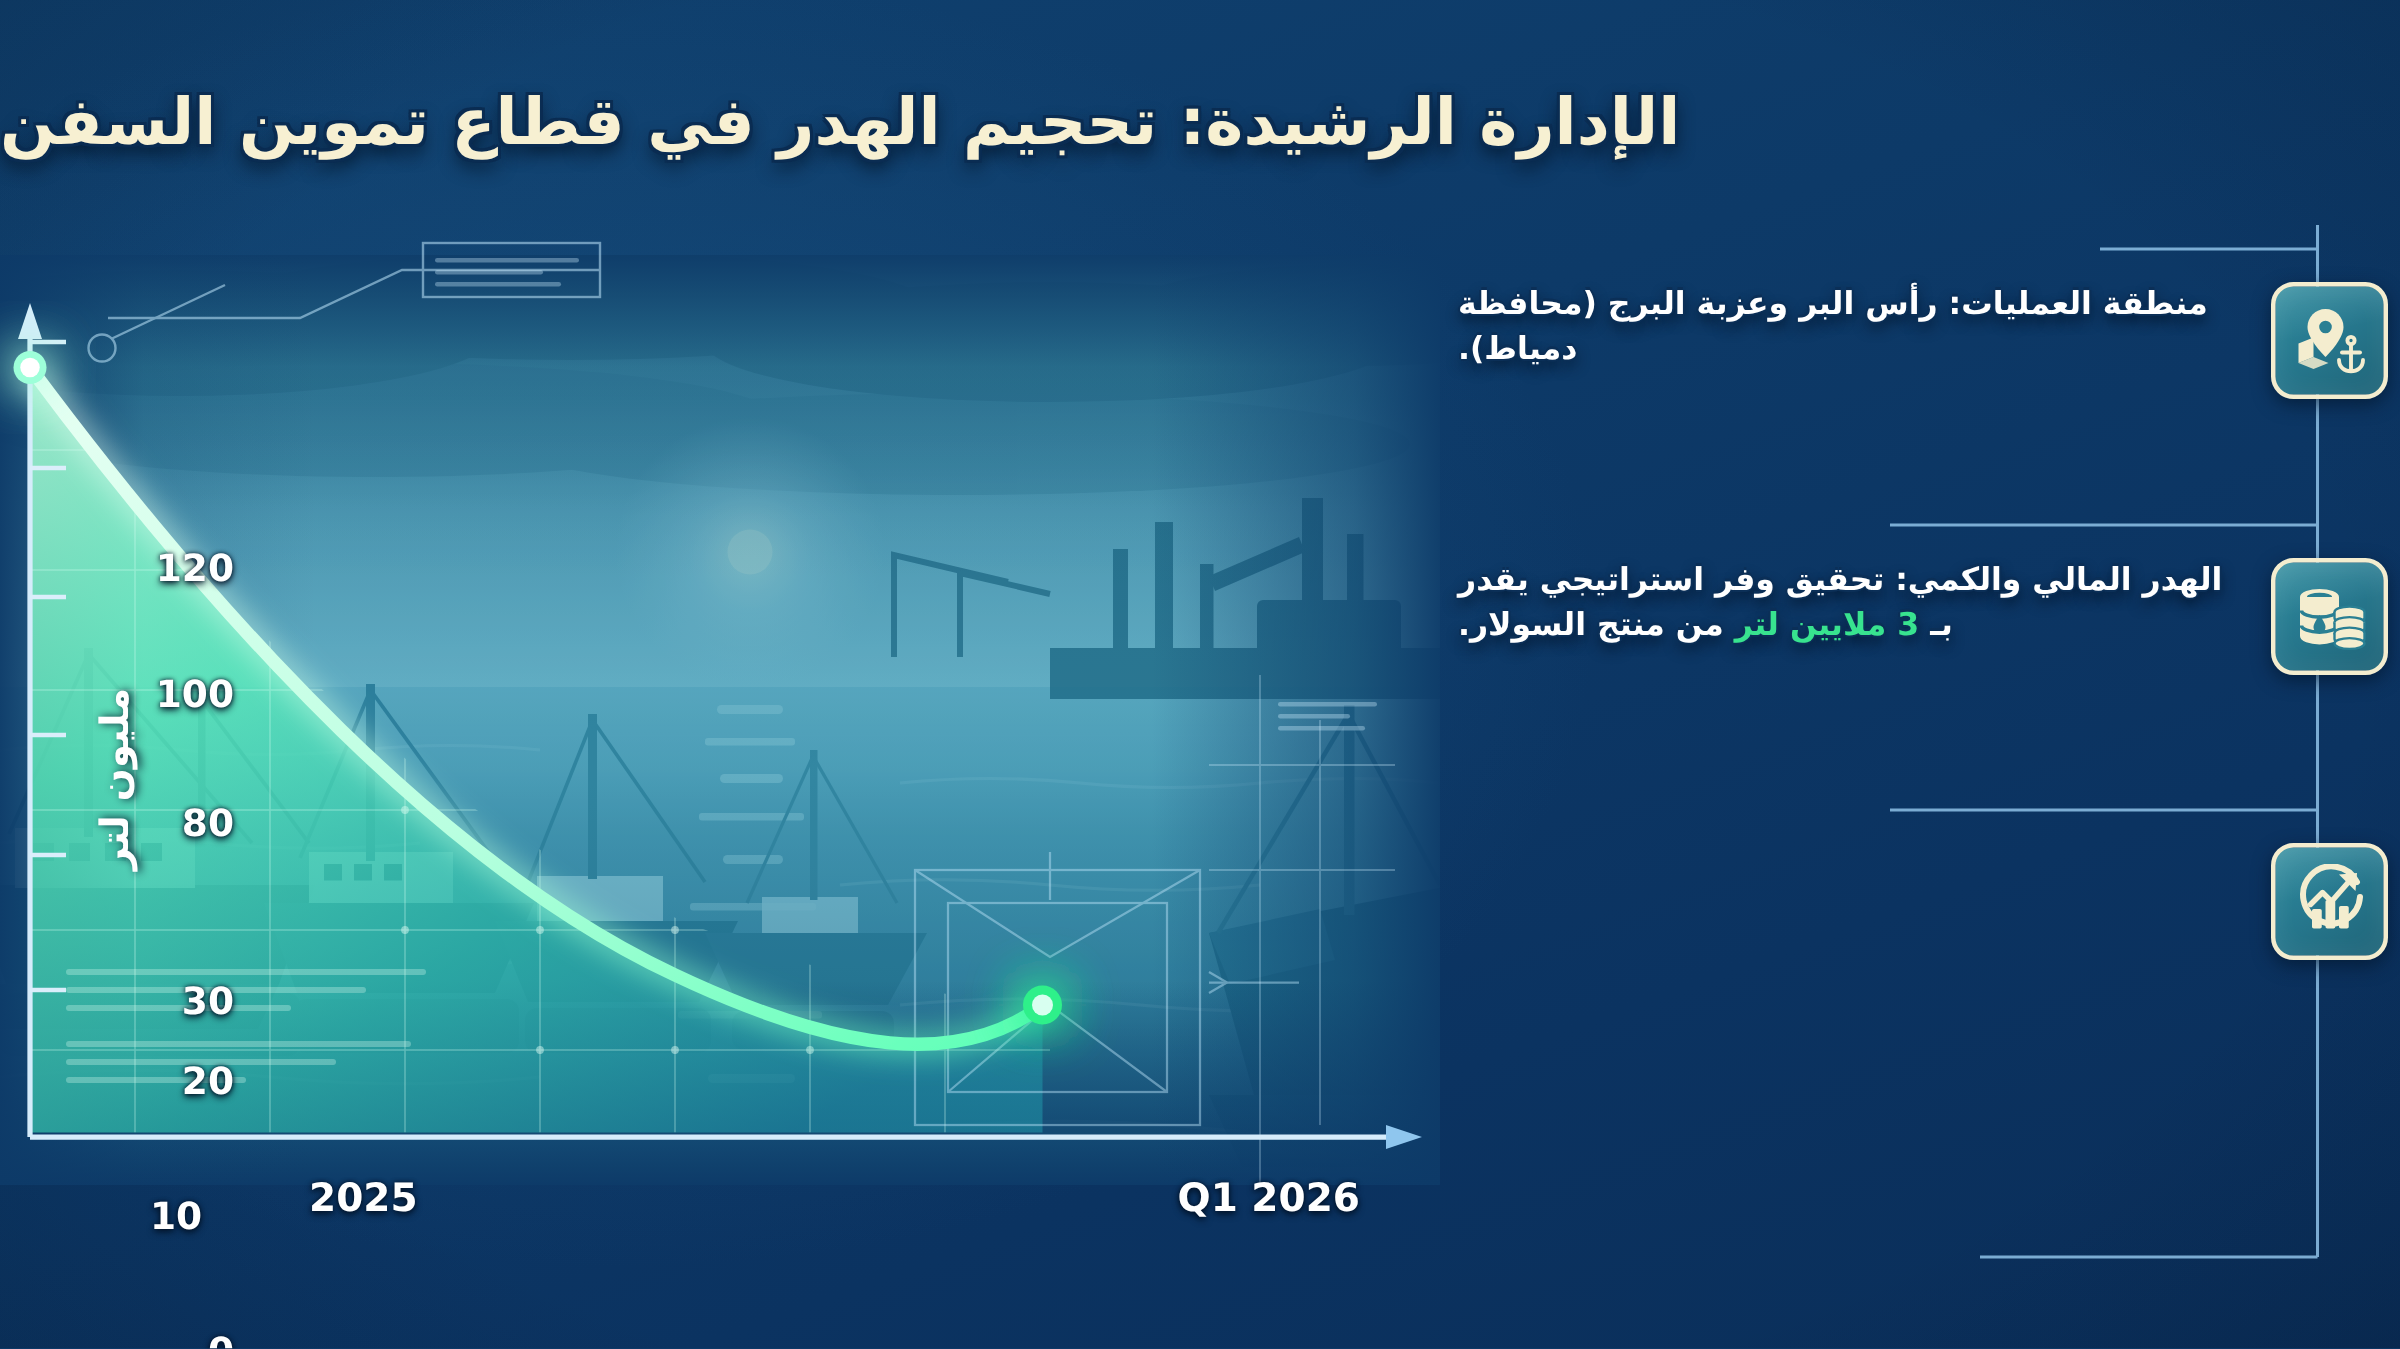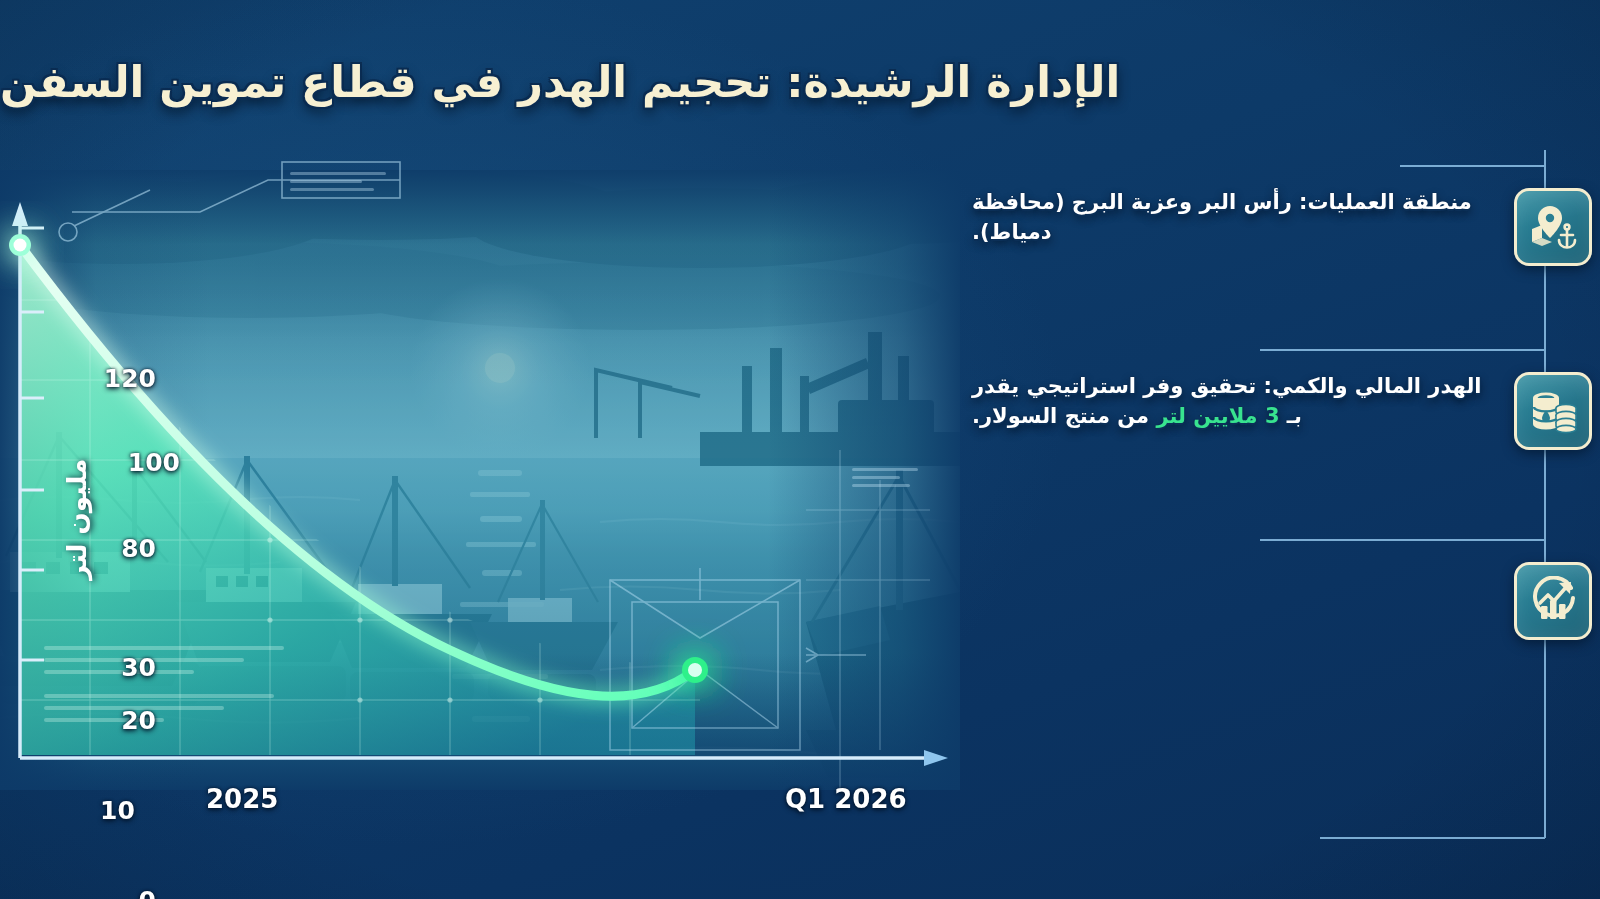--- a/index.html
+++ b/index.html
@@ -428,21 +428,21 @@
         <path d="M20,510 L44,510"></path>
       </g>
 
       <circle cx="20" cy="95" r="11" fill="#9dffd9" filter="url(#bigGlow)" data-name="data-point-start"></circle>
       <circle cx="20" cy="95" r="6.5" fill="#ffffff"></circle>
       <circle cx="695" cy="520" r="13" fill="#2ef08a" filter="url(#bigGlow)" data-name="data-point-end"></circle>
       <circle cx="695" cy="520" r="7" fill="#d8fff0"></circle>
     </svg>
 
     <div class="ytick-label" style="left:100px; top:214px; width:56px; text-align:right;" data-name="y-tick-label-120">120</div>
-    <div class="ytick-label" style="left:100px; top:298px; width:56px; text-align:right;margin-left:24px;" data-name="y-tick-label-100">100</div>
+    <div class="ytick-label" style="left:100px; top:298px; width:56px; text-align:right;" data-name="y-tick-label-100">100</div>
     <div class="ytick-label" style="left:100px; top:384px; width:56px; text-align:right;" data-name="y-tick-label-80">80</div>
     <div class="ytick-label" style="left:100px; top:476px; width:56px; text-align:right;margin-top:27px;" data-name="y-tick-label-30">30</div>
     <div class="ytick-label" style="left:100px; top:556px; width:56px; text-align:right;" data-name="y-tick-label-20">20</div>
     <div class="ytick-label" style="left:100px; top:646px; width:56px; text-align:left;" data-name="y-tick-label-10">10</div>
     <div class="ytick-label" style="left:100px; top:736px; width:56px; text-align:right;" data-name="y-tick-label-0">0</div>
 
     <div class="yaxis-title" data-name="y-axis-title">مليون لتر</div>
 
     <div class="xtick-label" style="left:158px; top:634px; position:absolute;margin-left:48px;" data-name="x-tick-label-2025">2025</div>
     <div class="xtick-label" style="left:785px; top:634px; position:absolute;text-align:right;" data-name="x-tick-label-q1-2026">Q1 2026</div>

